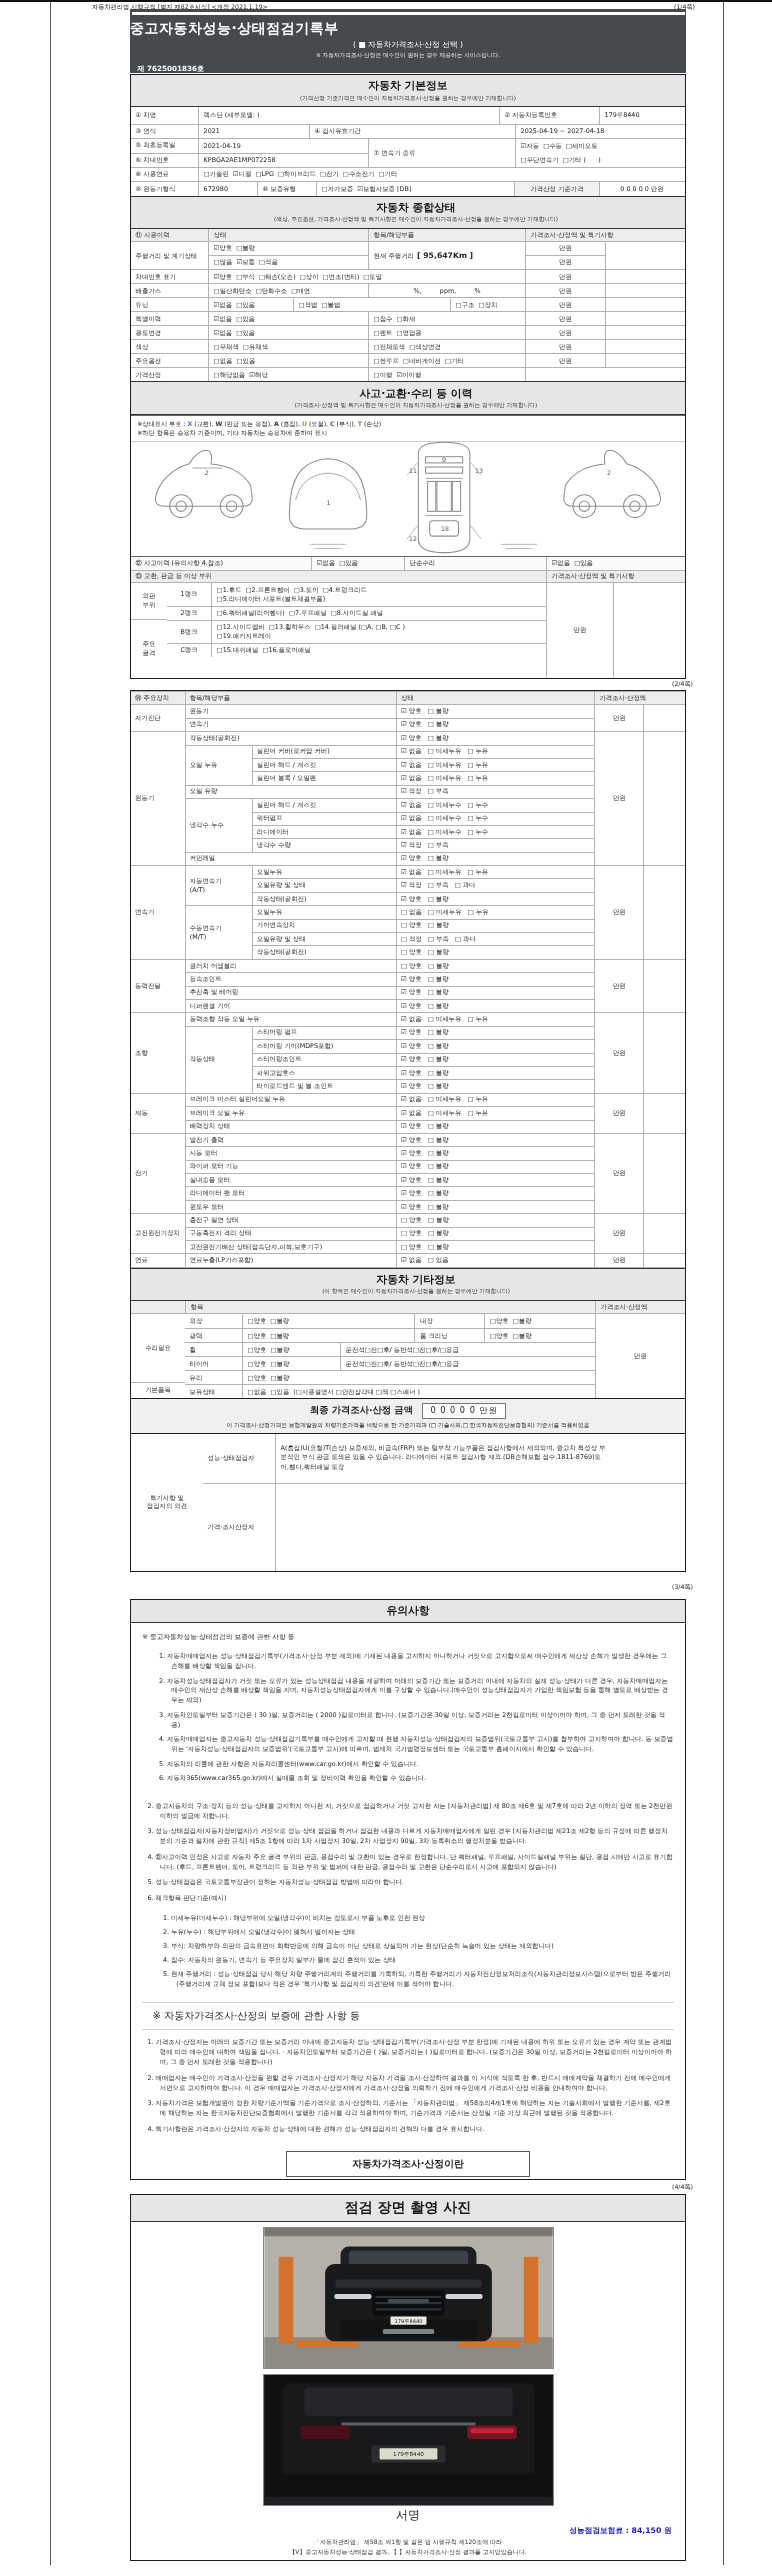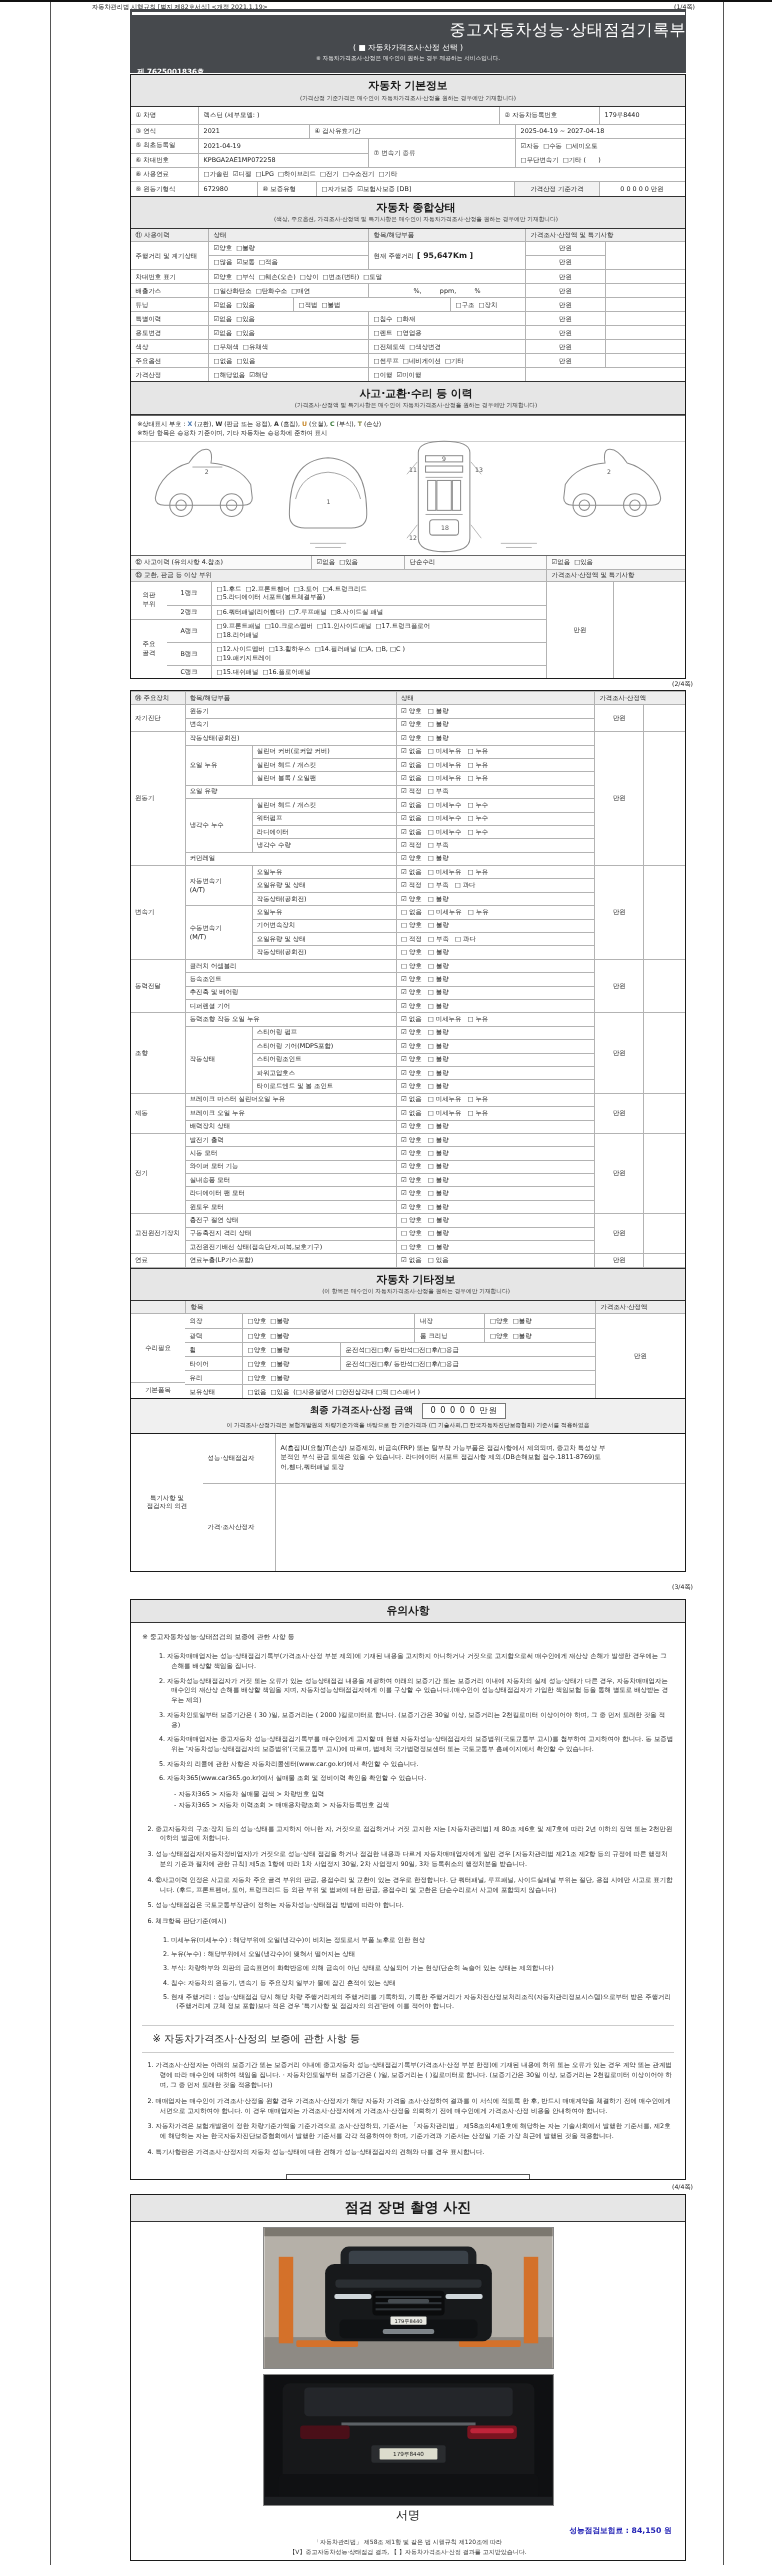--- a/index.html
+++ b/index.html
@@ -7,21 +7,21 @@
   .sheet{position:relative;width:773px;height:2576px;background:#fff;overflow:hidden;}
   .toprule{position:absolute;left:0;top:0;width:773px;height:1.5px;background:#111;}
   .vrule{position:absolute;top:1.5px;bottom:11.3px;width:0.5px;background:#555;}
   .vl{left:50px;} .vr{left:723px;}
   .topline{position:absolute;top:3.1px;left:92px;width:603px;display:flex;justify-content:space-between;font-size:6.2px;color:#222;}
   .pagemark{position:absolute;left:130px;width:563px;text-align:right;font-size:6.2px;color:#222;}
 
   
   .darkblock{position:absolute;left:130px;width:556px;top:8.8px;height:64px;background:#46494d;color:#fff;box-sizing:border-box;padding-top:2.1px;}
   .whitestripe{height:3.6px;background:#fff;margin:1px 1.5px 4.1px 1.5px;}
-  .doctitle{text-align:right;font-size:16px;font-weight:normal;letter-spacing:0.5px;}
+  .doctitle{text-align:left;font-size:14px;font-weight:bold;letter-spacing:0.5px;}
   .docsub{text-align:center;font-size:7.7px;margin-top:2.6px;}
   .docnote{text-align:center;font-size:5.7px;margin-top:2.1px;color:#eee;}
   .docno{font-size:7.2px;padding:4.1px 0 0 7.2px;font-weight:bold;}
 
   
   .block{position:absolute;left:130px;width:556px;box-sizing:border-box;border:1px solid #1c1c1c;background:#fff;display:flex;flex-direction:column;overflow:hidden;}
   .b1{top:74px;height:605px;}
   .b2{top:690px;height:882px;}
   .b3{top:1599px;height:581px;}
   .b4{top:2194px;height:367px;}
@@ -318,25 +318,20 @@
         </div>
         <div class="fcol" style="width:379px">
           <div class="frow h44" style="border-top:none">
             <div class="fc cen" style="width:44px">1랭크</div>
             <div class="fc pre" style="width:335px">□1.후드  □2.프론트휀더  □3.도어  □4.트렁크리드
 □5.라디에이터 서포트(볼트체결부품)</div>
           </div>
           <div class="frow h27">
             <div class="fc cen" style="width:44px">2랭크</div>
             <div class="fc pre" style="width:335px">□6.쿼터패널(리어휀다)  □7.루프패널  □8.사이드실 패널</div>
-          </div>
-          <div class="frow h44">
-            <div class="fc cen" style="width:44px">A랭크</div>
-            <div class="fc pre" style="width:335px">□9.프론트패널  □10.크로스멤버  □11.인사이드패널  □17.트렁크플로어
-□18.리어패널</div>
           </div>
           <div class="frow h44">
             <div class="fc cen" style="width:44px">B랭크</div>
             <div class="fc pre" style="width:335px">□12.사이드멤버  □13.휠하우스  □14.필러패널 (□A, □B, □C )
 □19.패키지트레이</div>
           </div>
           <div class="frow h27">
             <div class="fc cen" style="width:44px">C랭크</div>
             <div class="fc pre" style="width:335px">□15.대쉬패널  □16.플로어패널</div>
           </div>
@@ -658,24 +653,20 @@
     </div>
     <div class="notesbody">
       <div class="nh">※ 중고자동차성능·상태점검의 보증에 관한 사항 등</div>
       <div id="notes-list1">
           <div class="ni">1.  자동차매매업자는 성능·상태점검기록부(가격조사·산정 부분 제외)에 기재된 내용을 고지하지 아니하거나 거짓으로 고지함으로써 매수인에게 재산상 손해가 발생한 경우에는 그 손해를 배상할 책임을 집니다.</div>
           <div class="ni">2.  자동차성능상태점검자가 거짓 또는 오류가 있는 성능상태점검 내용을 제공하여 아래의 보증기간 또는 보증거리 이내에 자동차의 실제 성능·상태가 다른 경우, 자동차매매업자는 매수인의 재산상 손해를 배상할 책임을 지며, 자동차성능상태점검자에게 이를 구상할 수 있습니다.(매수인이 성능상태점검자가 가입한 책임보험 등을 통해 별도로 배상받는 경우는 제외)</div>
           <div class="ni">3.  자동차인도일부터 보증기간은 ( 30 )일, 보증거리는 ( 2000 )킬로미터로 합니다. (보증기간은 30일 이상, 보증거리는 2천킬로미터 이상이어야 하며, 그 중 먼저 도래한 것을 적용)</div>
           <div class="ni">4.  자동차매매업자는 중고자동차 성능·상태점검기록부를 매수인에게 고지할 때 현행 자동차성능·상태점검자의 보증범위(국토교통부 고시)를 첨부하여 고지하여야 합니다. 동 보증범위는 '자동차성능·상태점검자의 보증범위'(국토교통부 고시)에 따르며, 법제처 국가법령정보센터 또는 국토교통부 홈페이지에서 확인할 수 있습니다.</div>
           <div class="ni">5.  자동차의 리콜에 관한 사항은 자동차리콜센터(www.car.go.kr)에서 확인할 수 있습니다.</div>
           <div class="ni">6.  자동차365(www.car365.go.kr)에서 실매물 조회 및 정비이력 확인을 확인할 수 있습니다.</div>
-        </div>
-      <div id="notes-list1sub">
-          <div class="nisub">- 자동차365 &gt; 자동차 실매물 검색 &gt; 차량번호 입력</div>
-          <div class="nisub">- 자동차365 &gt; 자동차 이력조회 &gt; 매매용차량조회 &gt; 자동차등록번호 검색</div>
         </div>
       <div id="notes-list2" style="margin-top:7.2px">
           <div class="no">2.  중고자동차의 구조·장치 등의 성능·상태를 고지하지 아니한 자, 거짓으로 점검하거나 거짓 고지한 자는 [자동차관리법] 제 80조 제6호 및 제7호에 따라 2년 이하의 징역 또는 2천만원 이하의 벌금에 처합니다.</div>
           <div class="no">3.  성능·상태점검자(자동차정비업자)가 거짓으로 성능·상태 점검을 하거나 점검한 내용과 다르게 자동차매매업자에게 알린 경우 [자동차관리법 제21조 제2항 등의 규정에 따른 행정처분의 기준과 절차에 관한 규칙] 제5조 1항에 따라 1차 사업정지 30일, 2차 사업정지 90일, 3차 등록취소의 행정처분을 받습니다.</div>
           <div class="no">4.  ⑫사고이력 인정은 사고로 자동차 주요 골격 부위의 판금, 용접수리 및 교환이 있는 경우로 한정합니다. 단 쿼터패널, 루프패널, 사이드실패널 부위는 절단, 용접 시에만 사고로 표기합니다. (후드, 프론트펜더, 도어, 트렁크리드 등 외판 부위 및 범퍼에 대한 판금, 용접수리 및 교환은 단순수리로서 사고에 포함되지 않습니다)</div>
           <div class="no">5.  성능·상태점검은 국토교통부장관이 정하는 자동차성능·상태점검 방법에 따라야 합니다.</div>
           <div class="no">6.  체크항목 판단기준(예시)</div>
         </div>
       <div id="notes-list2sub">
           <div class="ns">1.  미세누유(미세누수) : 해당부위에 오일(냉각수)이 비치는 정도로서 부품 노후로 인한 현상</div>

